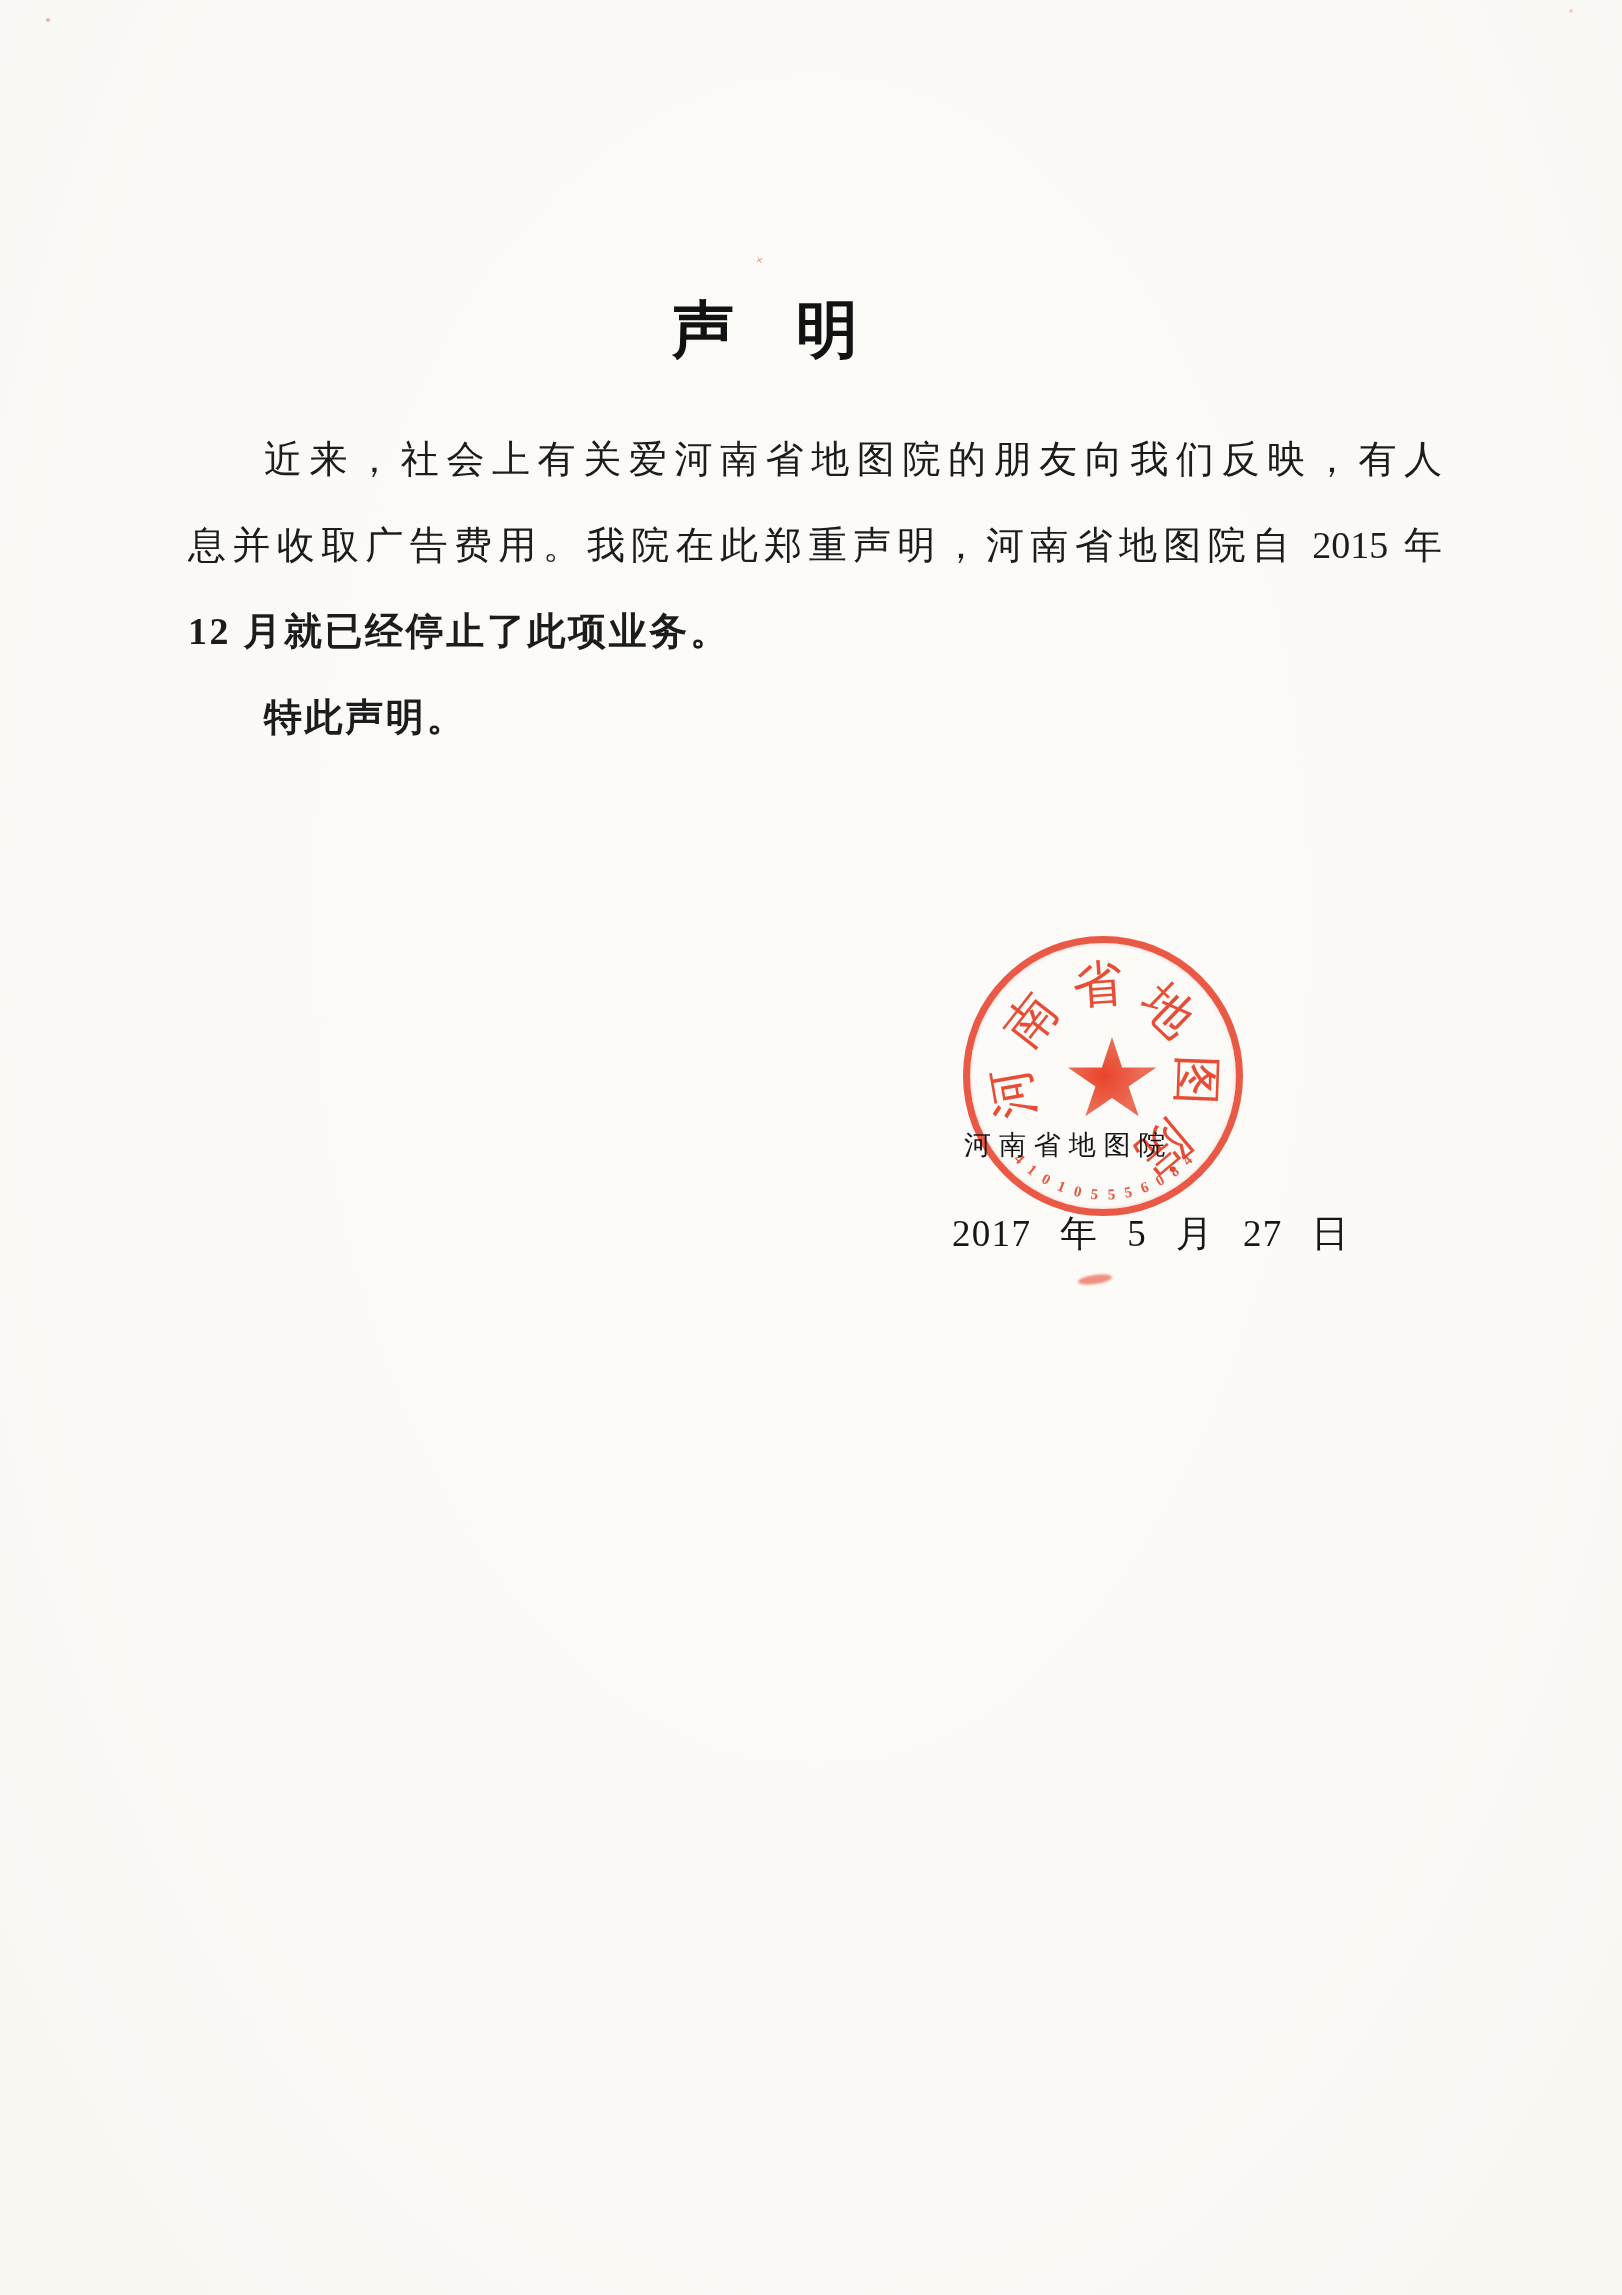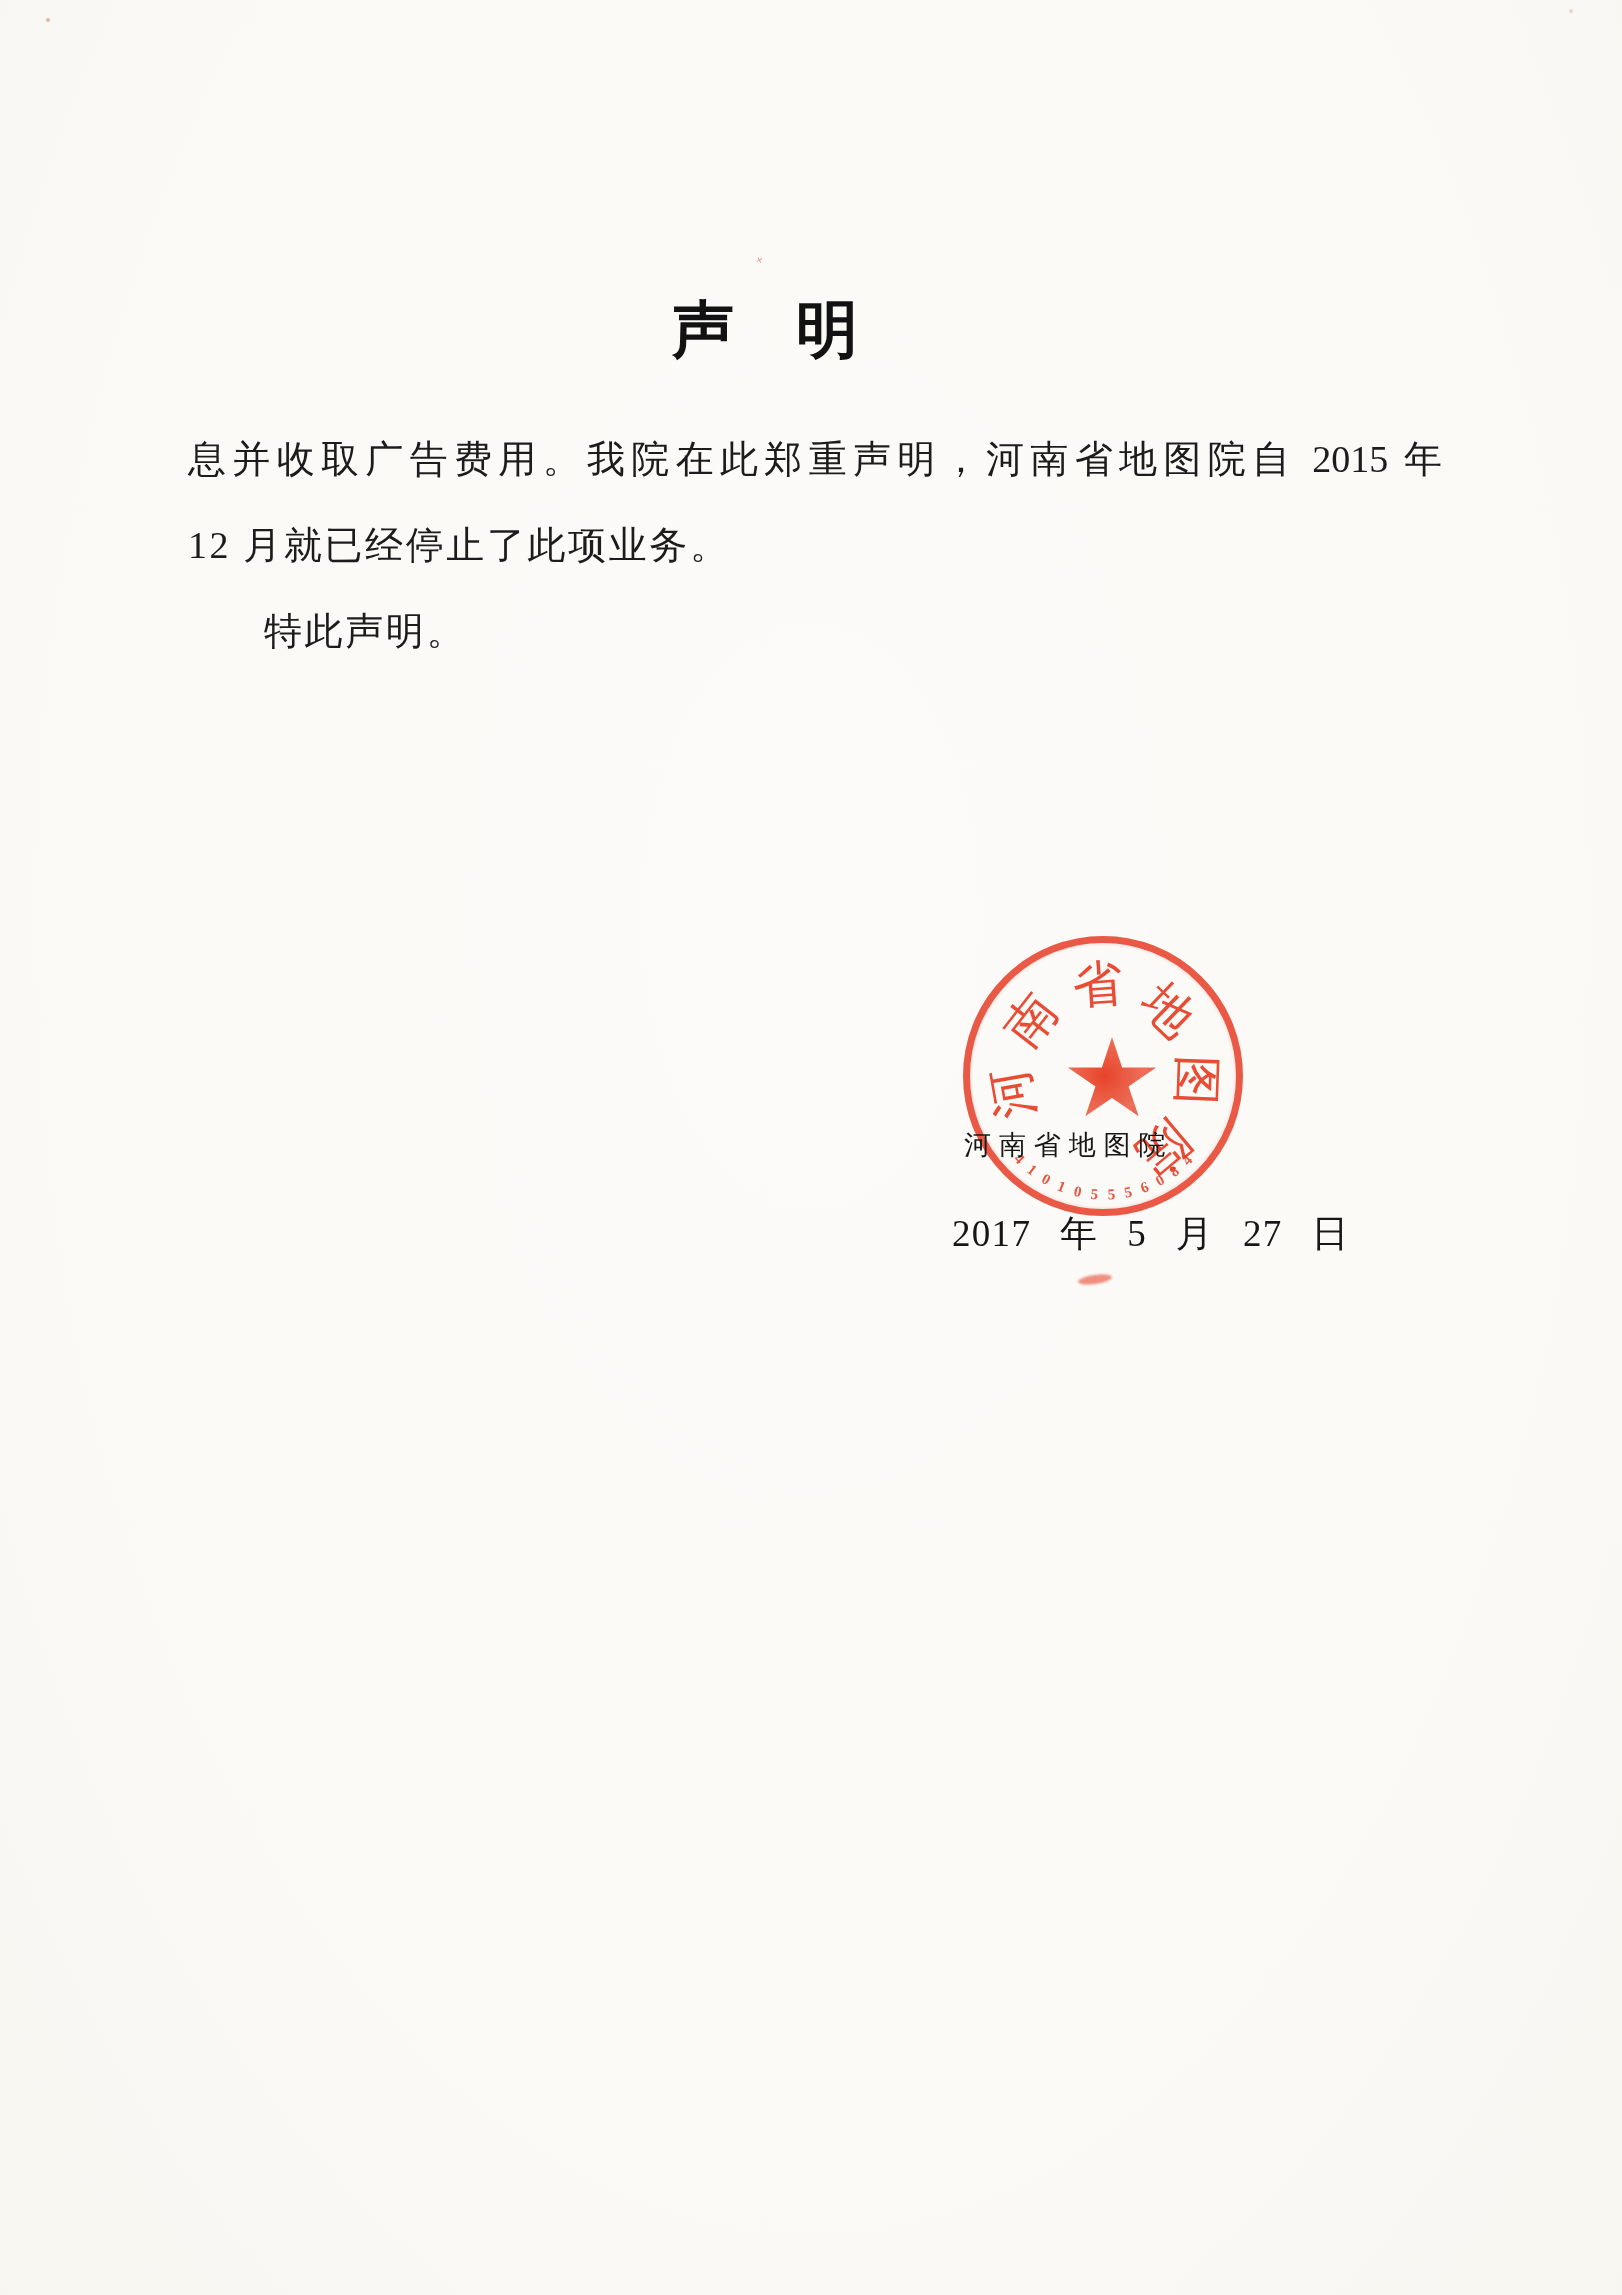--- a/index.html
+++ b/index.html
@@ -33,21 +33,21 @@
   .body-line{
     height:86px;
     white-space:nowrap;
   }
   .body-line.j{
     white-space:normal;
     text-align:justify;
     text-align-last:justify;
   }
   .body-line.indent{ text-indent:76px; }
-  .body-line.plain{ letter-spacing:2.6px; }
+  .body-line.plain{ letter-spacing:2.6px;font-weight:bold; }
   .signature{
     position:absolute;
     top:1127px;left:964px;
     font-size:27px;
     letter-spacing:7.9px;
     white-space:nowrap;
     color:#161616;
     z-index:5;
   }
   .date{
@@ -130,20 +130,21 @@
 
 <div class="page">
 
   <span class="title-speck">×</span>
   <span class="corner-speck" style="left:46px;top:18.3px;"></span>
   <span class="corner-speck" style="left:1569px;top:9.2px;opacity:.6;"></span>
 
   <h1 class="title">声　明</h1>
 
   <div class="body-text">
+    <div class="body-line j indent">近来，社会上有关爱河南省地图院的朋友向我们反映，有人</div>
     <div class="body-line j">息并收取广告费用。我院在此郑重声明，河南省地图院自 2015 年</div>
     <div class="body-line plain">12 月就已经停止了此项业务。</div>
     <div class="body-line plain indent">特此声明。</div>
   </div>
 
   <div class="seal">
     <div class="seal-ring"></div>
     <div class="seal-star"></div>
     <div id="seal-chars">
         <span class="seal-char" style="transform: translate(-50%, -50%) rotate(-100deg) translateY(-93px);">河</span>

